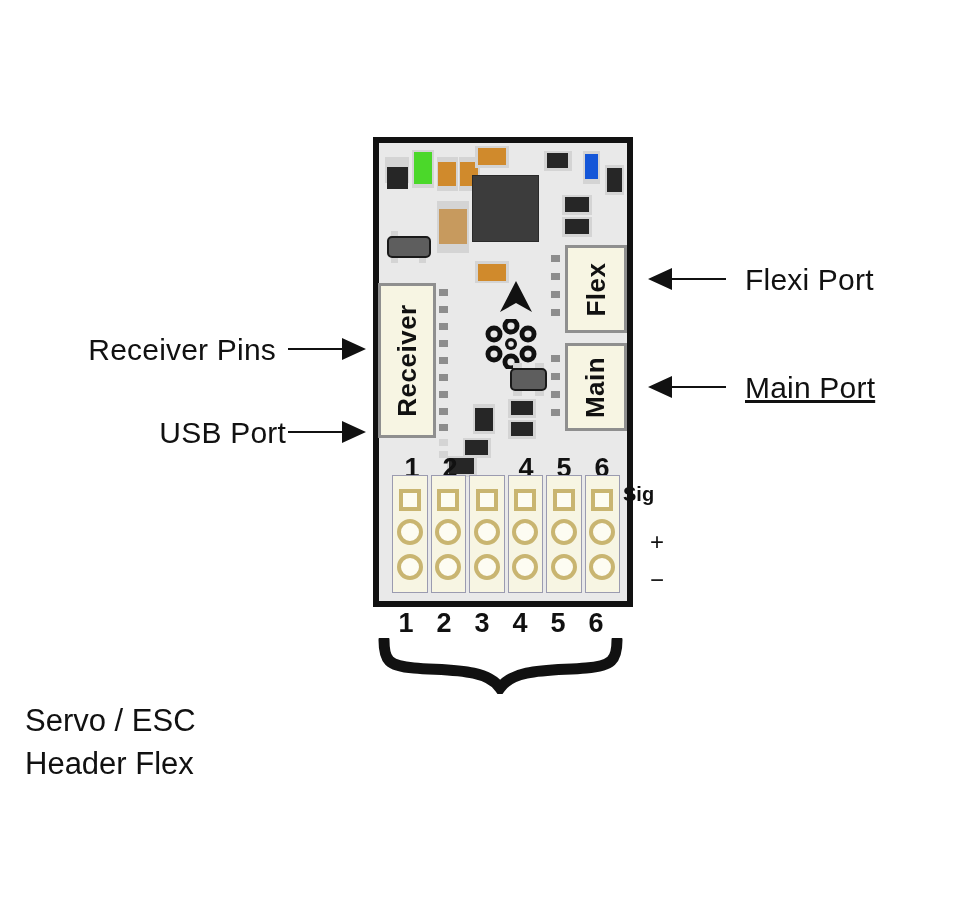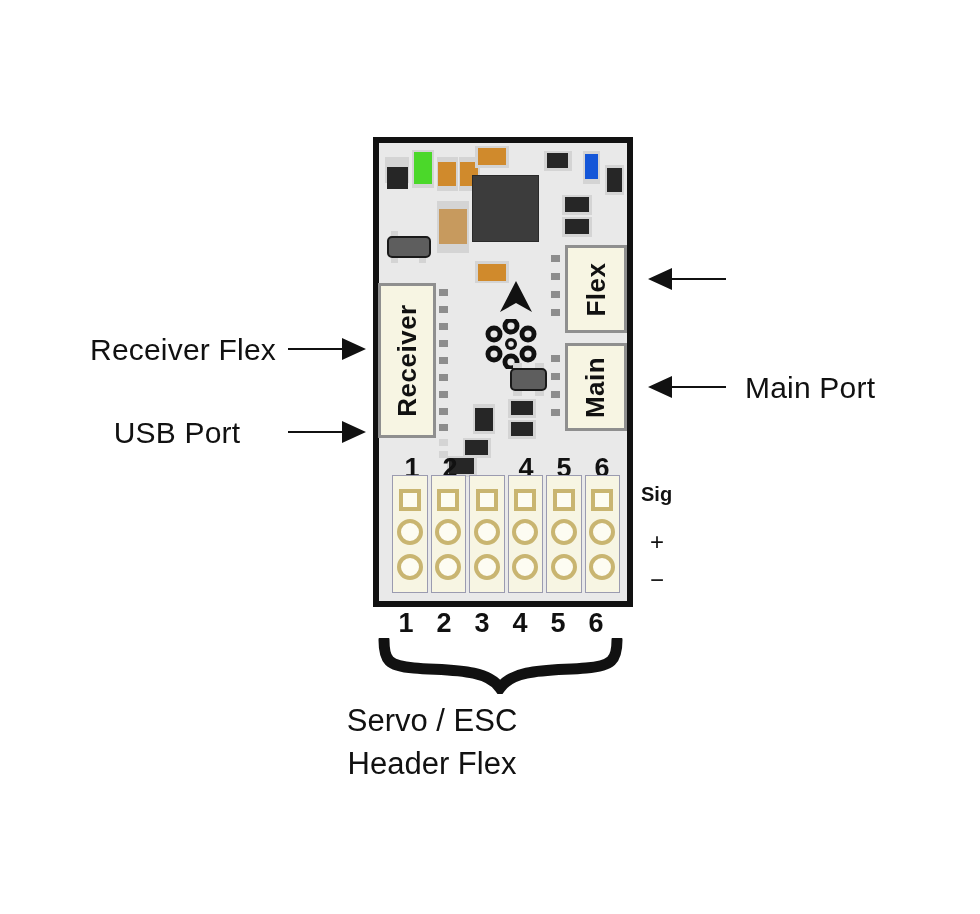--- a/index.html
+++ b/index.html
@@ -154,49 +154,51 @@
     white-space: nowrap;
   }
   .siglabel.bold { font-weight: bold; }
 
   
   #caption {
     position: absolute;
     left: 0;
     top: 700px;
     width: 864px;
-    text-align: center;
+    text-align: left;
     font-size: 31px;
     color: #111111;
     line-height: 1.38;
+    padding-left: 25px;
   }
 </style>
 </head>
 <body>
 
 <div id="canvas">
 
-  <div class="annot right-align" style="left:46px; top:333px; width:230px;">Receiver Flex</div>
+  <div class="annot right-align" style="left:46px; top:333px; width:230px;">Receiver Pins</div>
   <svg class="arrow-svg" style="left:288px; top:334px;" width="78" height="30" viewBox="0 0 78 30">
     <path d="M0 14 L54 14 L54 4 L78 15 L54 26 L54 16 L0 16 Z" fill="#111111"></path>
   </svg>
 
-  <div class="annot right-align" style="left:62px; top:416px; width:230px;text-align:center;">USB Port</div>
+  <div class="annot right-align" style="left:56px; top:416px; width:230px;">USB Port</div>
   <svg class="arrow-svg" style="left:288px; top:417px;" width="78" height="30" viewBox="0 0 78 30">
     <path d="M0 14 L54 14 L54 4 L78 15 L54 26 L54 16 L0 16 Z" fill="#111111"></path>
   </svg>
 
   <svg class="arrow-svg" style="left:648px; top:264px;" width="78" height="30" viewBox="0 0 78 30">
     <path d="M78 14 L24 14 L24 4 L0 15 L24 26 L24 16 L78 16 Z" fill="#111111"></path>
   </svg>
+  <div class="annot" style="left:745px; top:263px;">Flexi Port</div>
 
   <svg class="arrow-svg" style="left:648px; top:372px;" width="78" height="30" viewBox="0 0 78 30">
     <path d="M78 14 L24 14 L24 4 L0 15 L24 26 L24 16 L78 16 Z" fill="#111111"></path>
   </svg>
-  <div class="annot" style="left:745px; top:371px;">Main Port</div>
+  <div class="annot" style="left:745px; top:371px;text-decoration:underline;">Main Port</div>
 
   <div id="board">
     <div class="board-inner">
 
       <div class="pad" style="left:6px;  top:14px; width:24px; height:26px;"></div>
       <div class="smd chip-black" style="left:8px; top:24px; width:21px; height:22px;"></div>
 
       <div class="pad" style="left:33px; top:7px;  width:22px; height:38px;"></div>
       <div class="smd chip-green" style="left:35px; top:9px; width:18px; height:32px;"></div>
 
@@ -357,21 +359,21 @@
         <div class="pin-col">
           <div class="pad-sq"></div>
           <div class="pad-circ"></div>
           <div class="pad-circ"></div>
         </div>
       </div>
 
     </div>
   </div>
 
-  <div class="siglabel bold" style="left:641px; top:483px;">Sig</div>
+  <div class="siglabel bold" style="left:623px; top:483px;">Sig</div>
   <div class="siglabel" style="left:650px; top:528px; font-size:24px;">+</div>
   <div class="siglabel" style="left:650px; top:566px; font-size:24px;">−</div>
 
   <div class="pinnum" style="left:391px; top:608px;">1</div>
   <div class="pinnum" style="left:429px; top:608px;">2</div>
   <div class="pinnum" style="left:467px; top:608px;">3</div>
   <div class="pinnum" style="left:505px; top:608px;">4</div>
   <div class="pinnum" style="left:543px; top:608px;">5</div>
   <div class="pinnum" style="left:581px; top:608px;">6</div>
 

